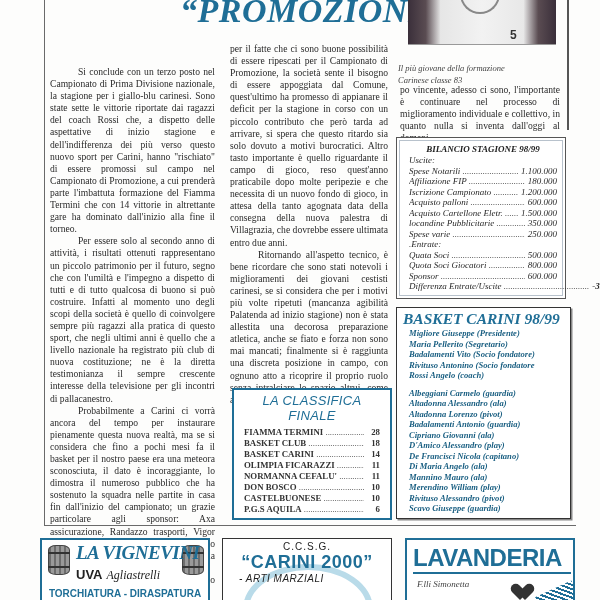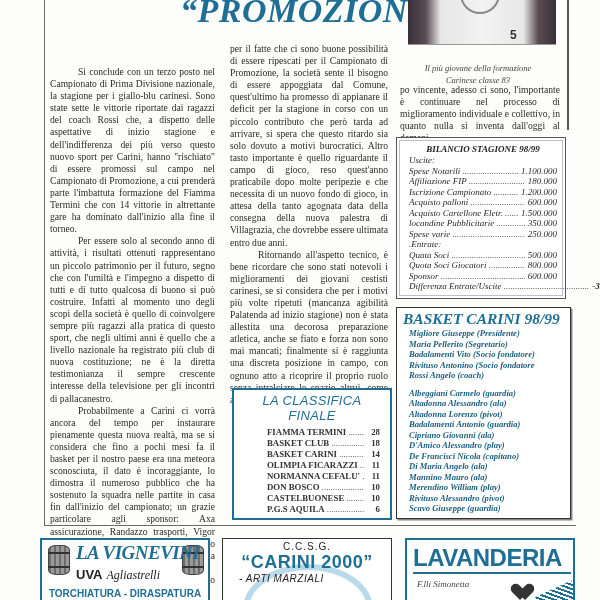--- a/index.html
+++ b/index.html
@@ -15,21 +15,21 @@
     color: #1f6e96; font-size: 34px; white-space: nowrap; letter-spacing: 0.5px; }
 
   .photo { position: absolute; left: 408px; top: 0; width: 148px; height: 45px;
     background: linear-gradient(90deg,#3a2f3a 0%,#5a4c52 12%,#e6e6e6 22%,#f2f2f2 50%,#e8e8e8 78%,#5a4c52 88%,#3a2f3a 100%);
     border-bottom: 1px solid #999; }
   .photo .collar { position: absolute; left: 52px; top: -12px; width: 40px; height: 26px;
     border: 2px solid #888; border-top: none; border-radius: 0 0 20px 20px; }
   .photo .num { position: absolute; left: 102px; top: 28px; font-family: "Liberation Sans", sans-serif;
     font-weight: bold; font-size: 12px; color: #333; }
 
-  .caption { position: absolute; left: 398px; top: 62px; width: 160px; text-align: center;
+  .caption { position: absolute; left: 398px; top: 62px; width: 160px; text-align: left;
     font-style: italic; font-size: 8.5px; line-height: 12px; color: #444; }
 
   .col { position: absolute; font-size: 9.6px; line-height: 12.1px; text-align: justify; color: #2a2a2a; }
   .col p { text-indent: 28px; }
   .col1 { left: 50px; top: 66px; width: 165px; }
   .col2 { left: 230px; top: 43px; width: 158px; }
   .col3 { left: 400px; top: 84px; width: 160px; }
 
   .bilancio { position: absolute; left: 396px; top: 137px; width: 170px; height: 162px;
     border: 1.5px solid #555; background: #fff; padding: 6px 8px 0 12px;
@@ -46,21 +46,21 @@
     border: 1.5px solid #333; box-shadow: 1.5px 1.5px 0 #888; background: #fff; padding: 2px 6px 0 12px; }
   .basket .title { font-style: italic; font-weight: bold; font-size: 15.5px; color: #1f6e96; white-space: nowrap; margin-left: -6px; }
   .basket .person { font-style: italic; font-weight: bold; font-size: 8.6px; line-height: 10.5px; color: #1a5f82; white-space: nowrap; }
   .basket .gap { height: 7px; }
 
   .classifica { position: absolute; left: 232px; top: 388px; width: 160px; height: 132px;
     border: 2px solid #1f6e96; background: #fff; padding: 3px 10px 0 10px; }
   .classifica .title { font-family: "Liberation Sans", sans-serif; font-style: italic; font-size: 13px;
     color: #1f6e96; text-align: center; margin-bottom: 4px; letter-spacing: 0.3px; }
   .cl-row { display: flex; justify-content: space-between; font-weight: bold; font-size: 8.8px; line-height: 11px; color:#333; }
-  .cl-row .team { flex: 1; overflow: hidden; white-space: nowrap; margin-left: 23px; }
+  .cl-row .team { flex: 1; overflow: hidden; white-space: nowrap; }
   .cl-row .team::after { content: " ..............................................."; font-weight: normal; }
   .cl-row .pts { width: 16px; text-align: right; }
 
   .ad { position: absolute; top: 538px; height: 73px; background: #fff; overflow: hidden; padding-left: 36px; }
   .ad1 { left: 40px; width: 170px; border: 2px solid #1f6e96; border-bottom: none; }
   .ad2 { left: 222px; width: 170px; border: 1.5px solid #333; border-bottom: none; }
   .ad3 { left: 405px; width: 170px; border: 2px solid #1f6e96; border-bottom: none; }
 
   .barrel { position: absolute; top: 5px; width: 22px; height: 30px; border-radius: 8px/5px;
     background: repeating-linear-gradient(90deg,#6d6d6d 0 2px,#9a9a9a 2px 5px); border: 1px solid #444; }

